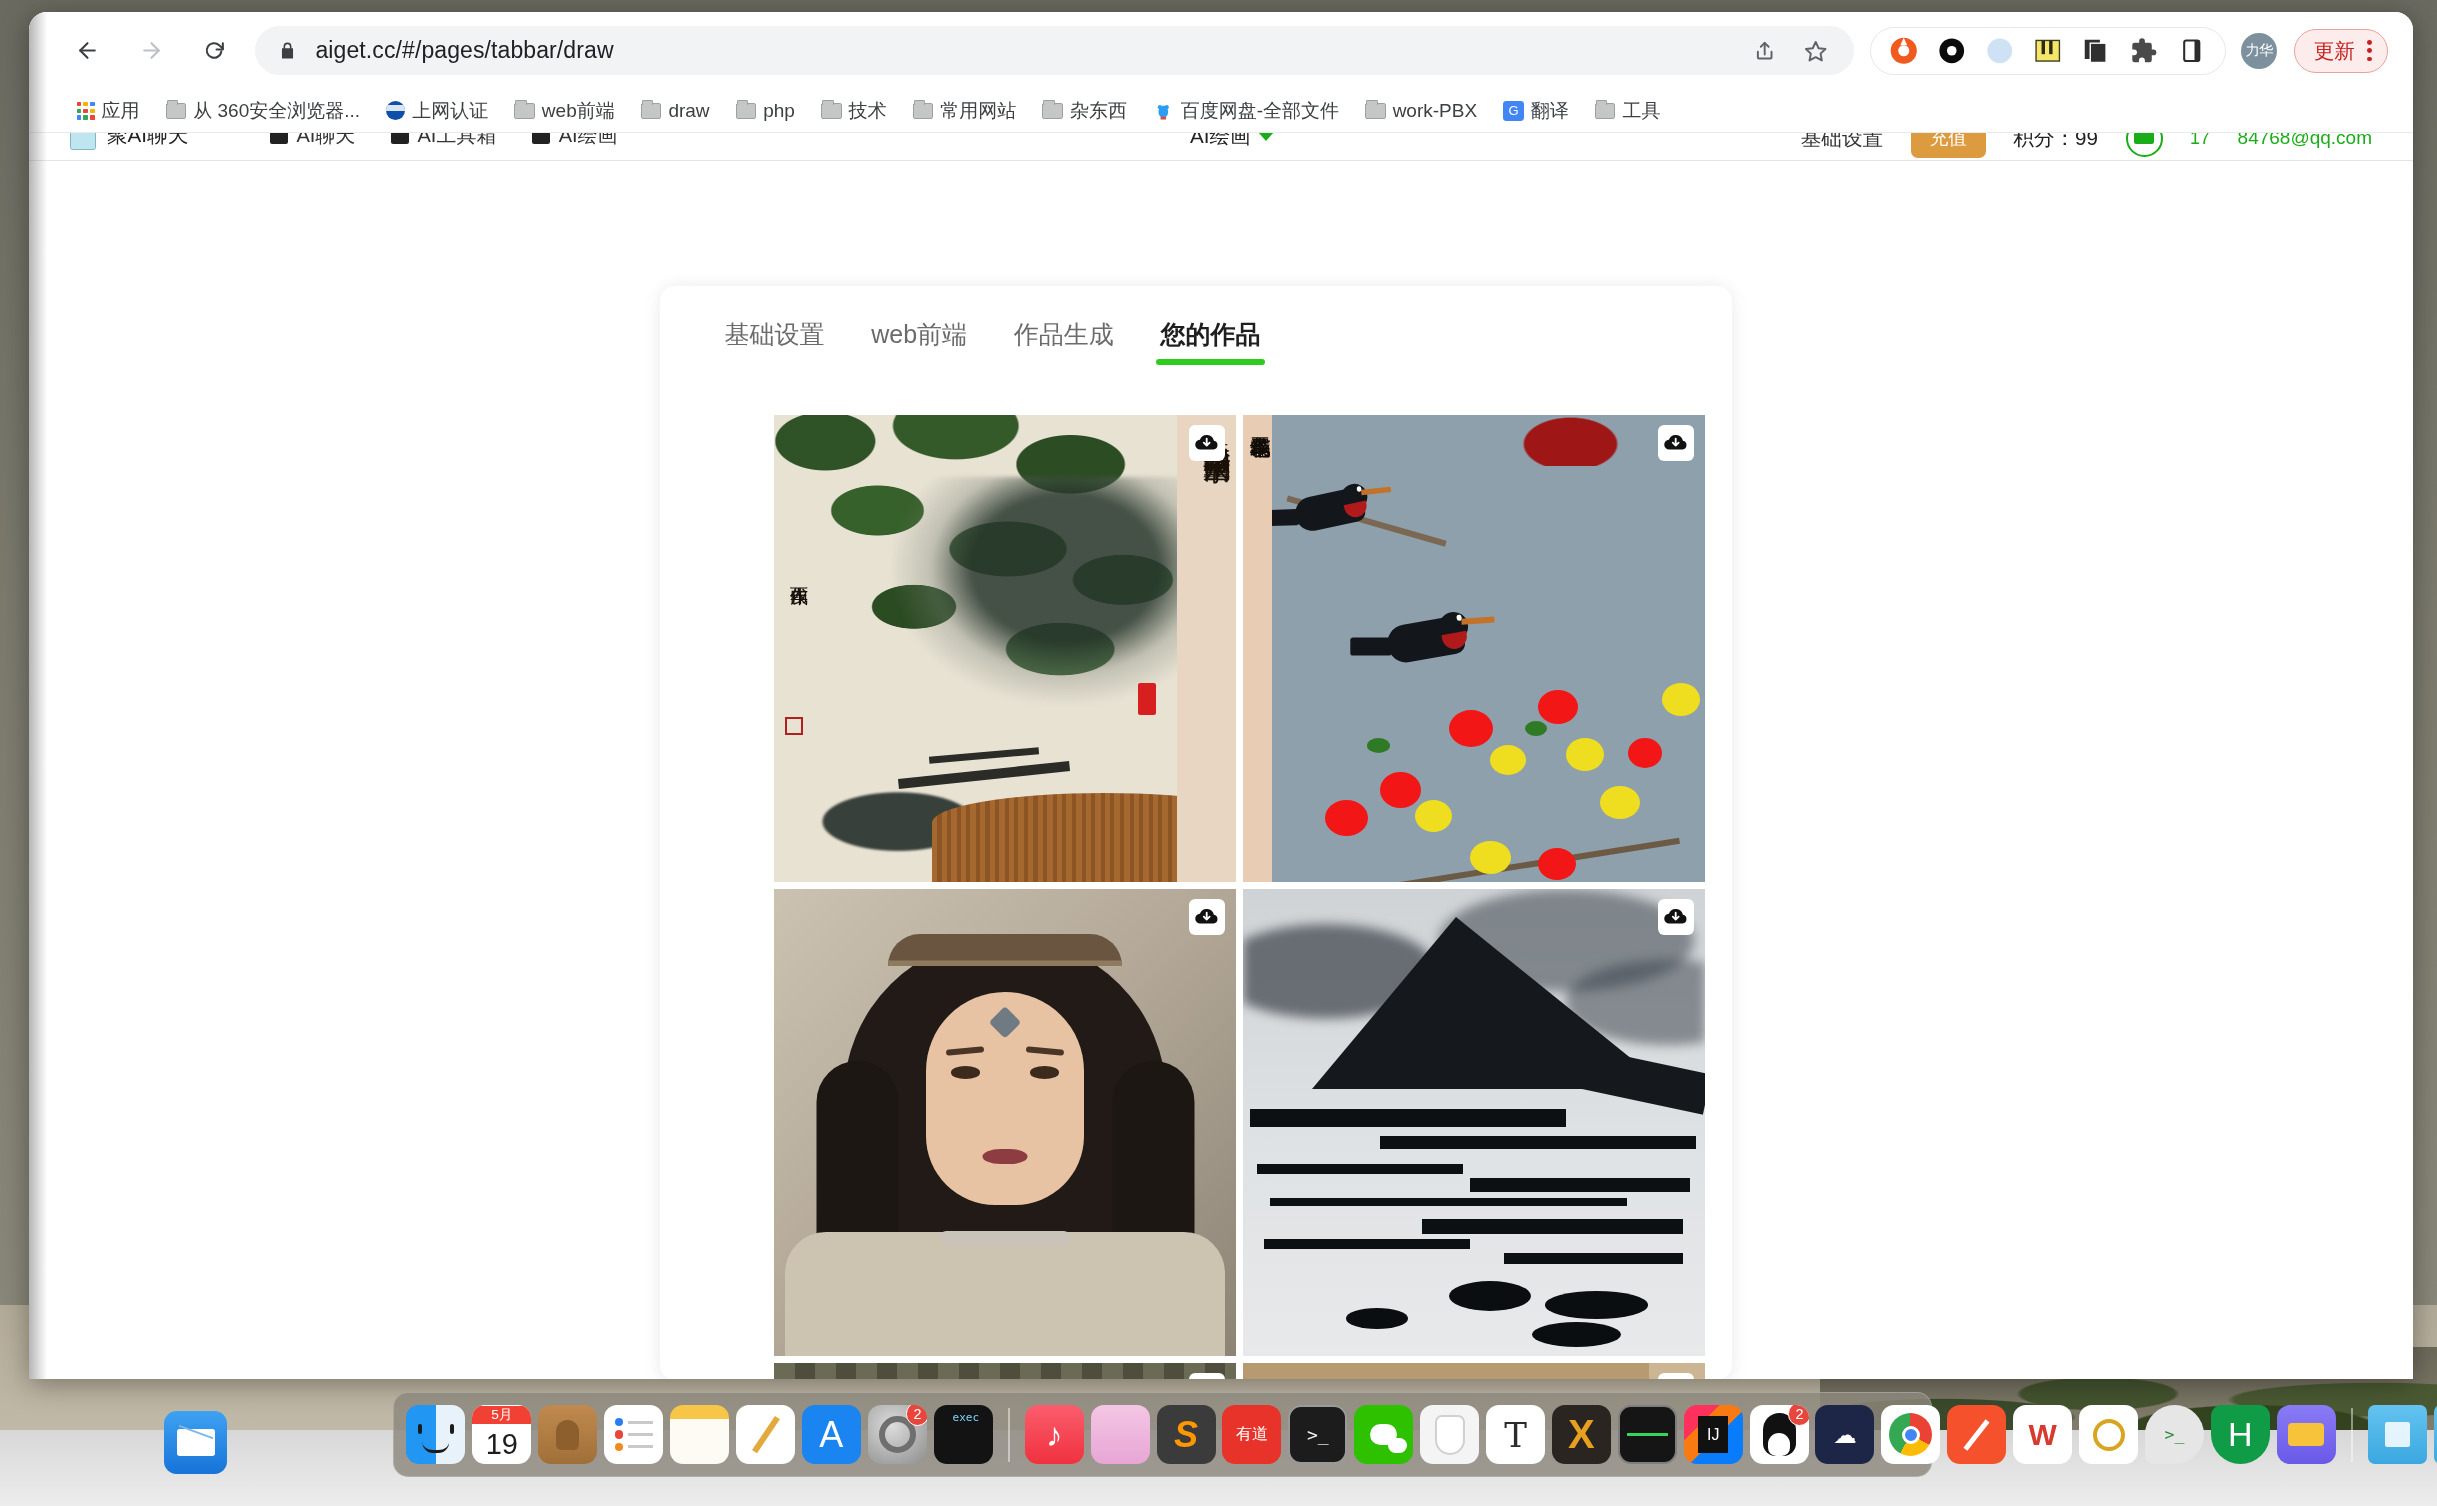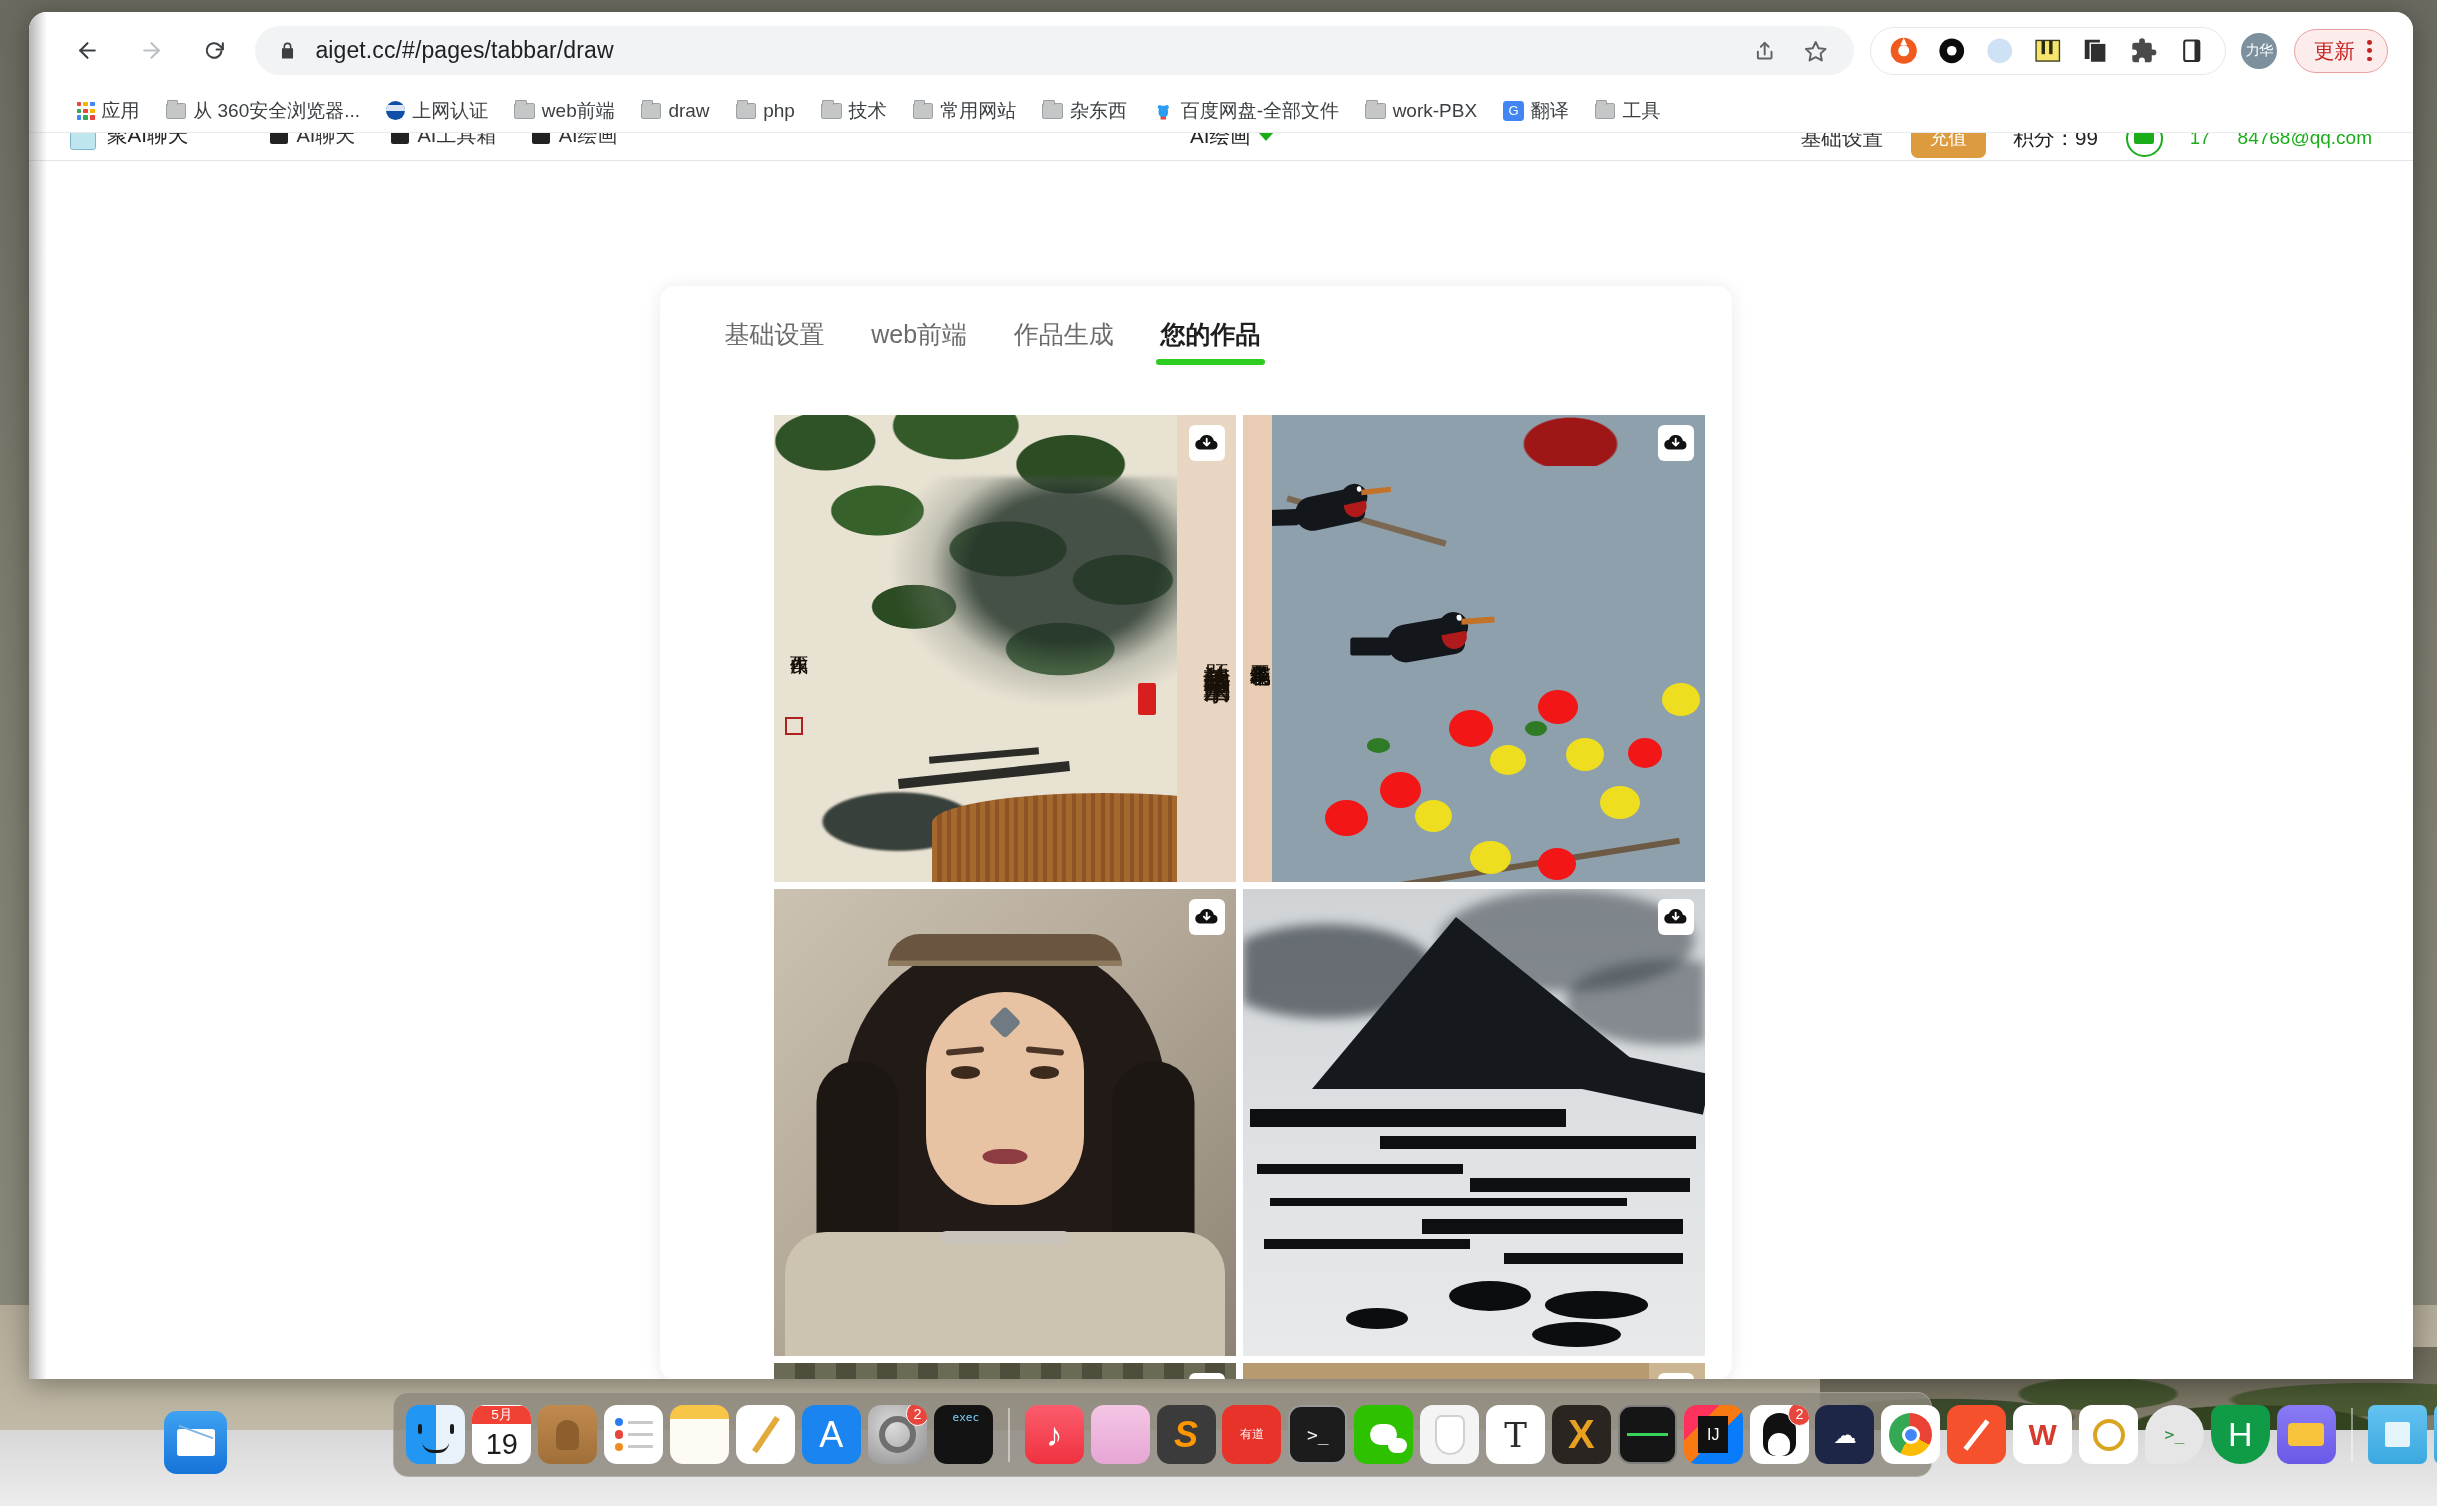--- a/index.html
+++ b/index.html
@@ -38,21 +38,20 @@
     background:linear-gradient(to bottom,#d7d7d7,#ededed);
   }
 
   
   #browser-window{
     position:absolute; left:29px; top:12.4px; width:2384px; height:1367px;
     background:#ffffff;
     border-radius:18px 18px 0 0;
     box-shadow:0 4.1px 27.5px rgba(0,0,0,.35);
     overflow:hidden;
-    text-align:center;
   }
   
   #browser-window .win-left-shade{
     position:absolute; left:0; top:0; width:18px; height:1367px;
     background:linear-gradient(to right, rgba(120,120,120,.55), rgba(255,255,255,0));
     pointer-events:none; z-index:40;
   }
 
   
   #toolbar{
@@ -447,21 +446,21 @@
   .ic-appstore{ background:#1a84f0; }
   .ic-appstore .a{ color:#fff; font-size:36px; line-height:36px; }
   .ic-sysprefs{ background:radial-gradient(circle at 40% 35%,#dcdcdc,#8d8d8d); }
   .ic-sysprefs .gear{ width:37px;height:37px;border-radius:50%;border:6.9px solid #6f6f6f; }
   .ic-term{ background:#131313; }
   .ic-term .p{ color:#7dd3fc; font-size:11px; font-family:"DejaVu Sans Mono",monospace; align-self:flex-start; margin:5.5px 0 0 5.5px; }
   .ic-music{ background:linear-gradient(#fb5d6d,#f0313f); }
   .ic-photos{ background:linear-gradient(#f4c6e4,#e7a6d6); }
   .ic-sublime{ background:#3b3b3b; }
   .ic-sublime .s{ color:#ff9800; font-size:36px; font-weight:bold; font-style:italic; }
-  .ic-youdao{ background:#e8332a; font-size:12px; line-height:1.05; text-align:center; }
+  .ic-youdao{ background:#e8332a; font-size:16px; line-height:1.05; text-align:center; }
   .ic-term2{ background:#1c1c1c; border:2.1px solid #9a9a9a; }
   .ic-wechat{ background:#2dc100; }
   .ic-wechat .bb{ width:27.5px;height:20.6px;background:#fff;border-radius:13.7px; position:relative; }
   .ic-wechat .bb:after{ content:""; position:absolute; right:-9.6px; bottom:-8.2px; width:19px;height:15px;background:#fff;border-radius:9.6px; }
   .ic-pitcher{ background:#f4f4f4; }
   .ic-pitcher .jug{ width:30px;height:40px;background:#fff;border:2.1px solid #d0d0d0;border-radius:6.9px 6.9px 15px 15px; }
   .ic-typora{ background:#fff; }
   .ic-typora .t{ color:#2b2b2b; font-size:34px; font-family:"DejaVu Serif",serif; }
   .ic-x{ background:#2a2520; }
   .ic-x .x{ color:#e8a020; font-size:40px; font-weight:bold; }

